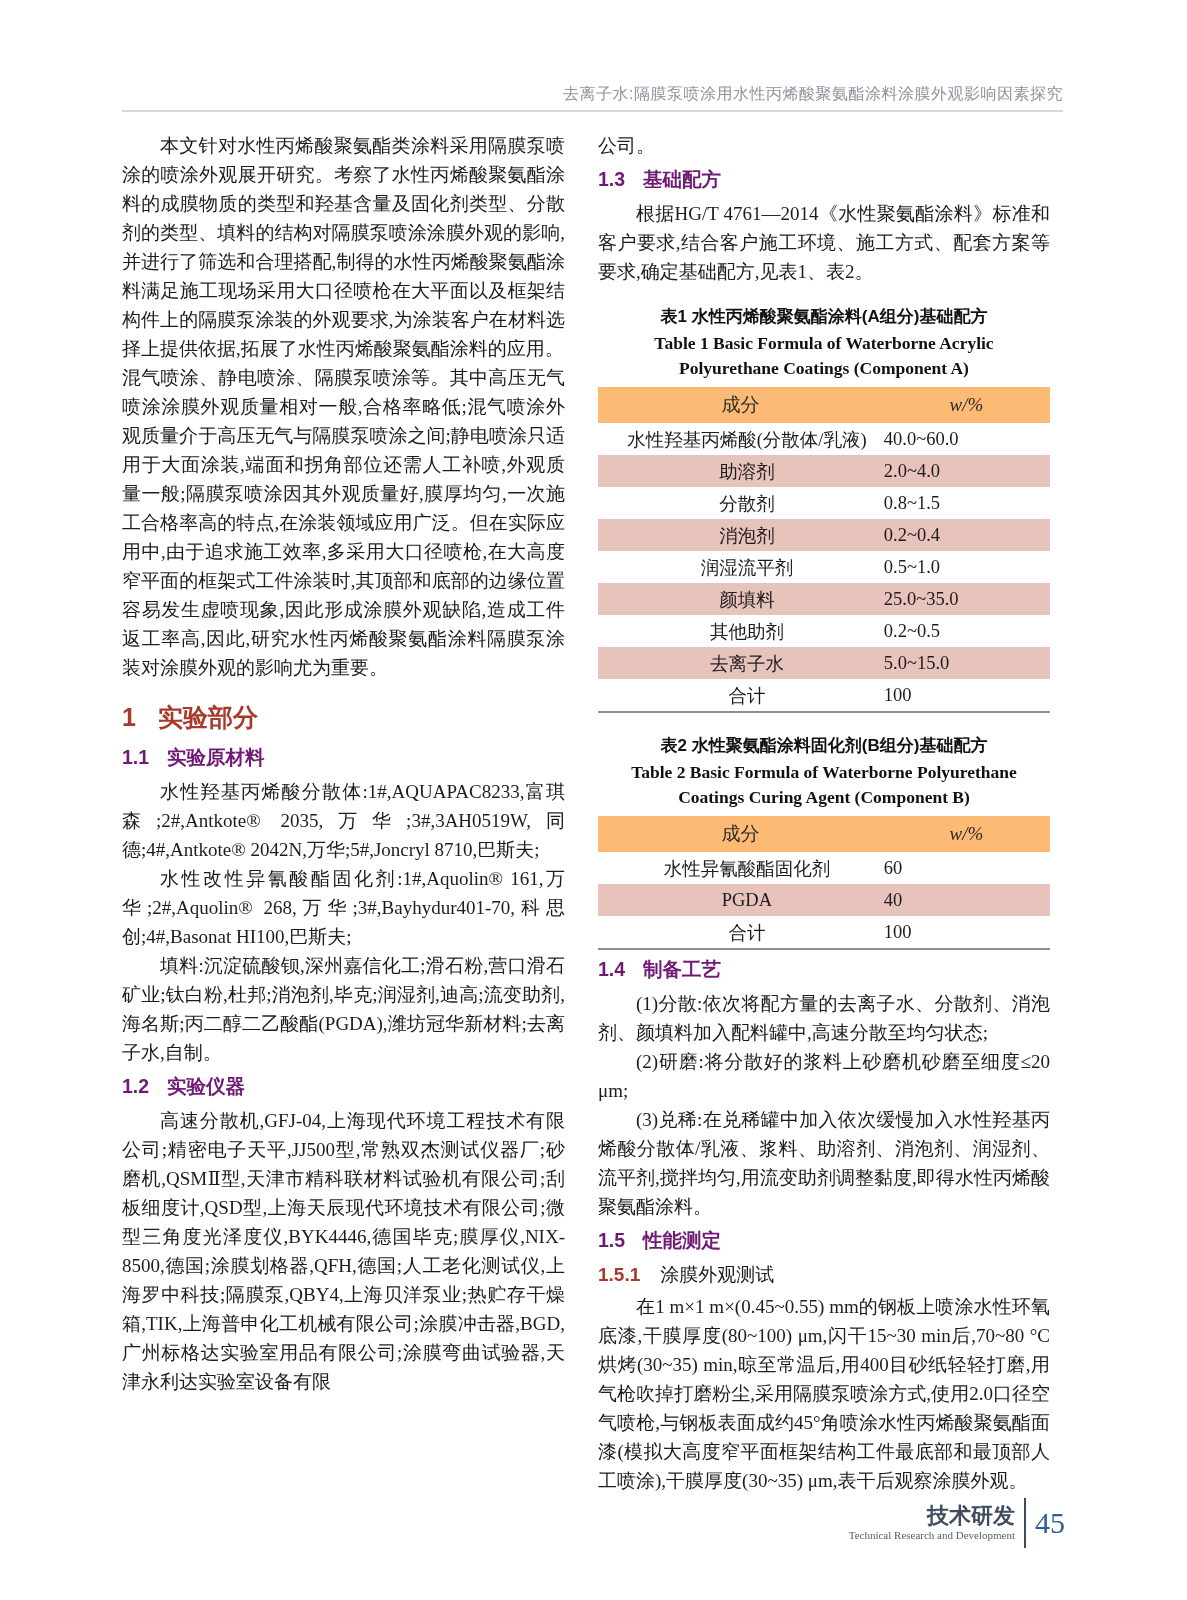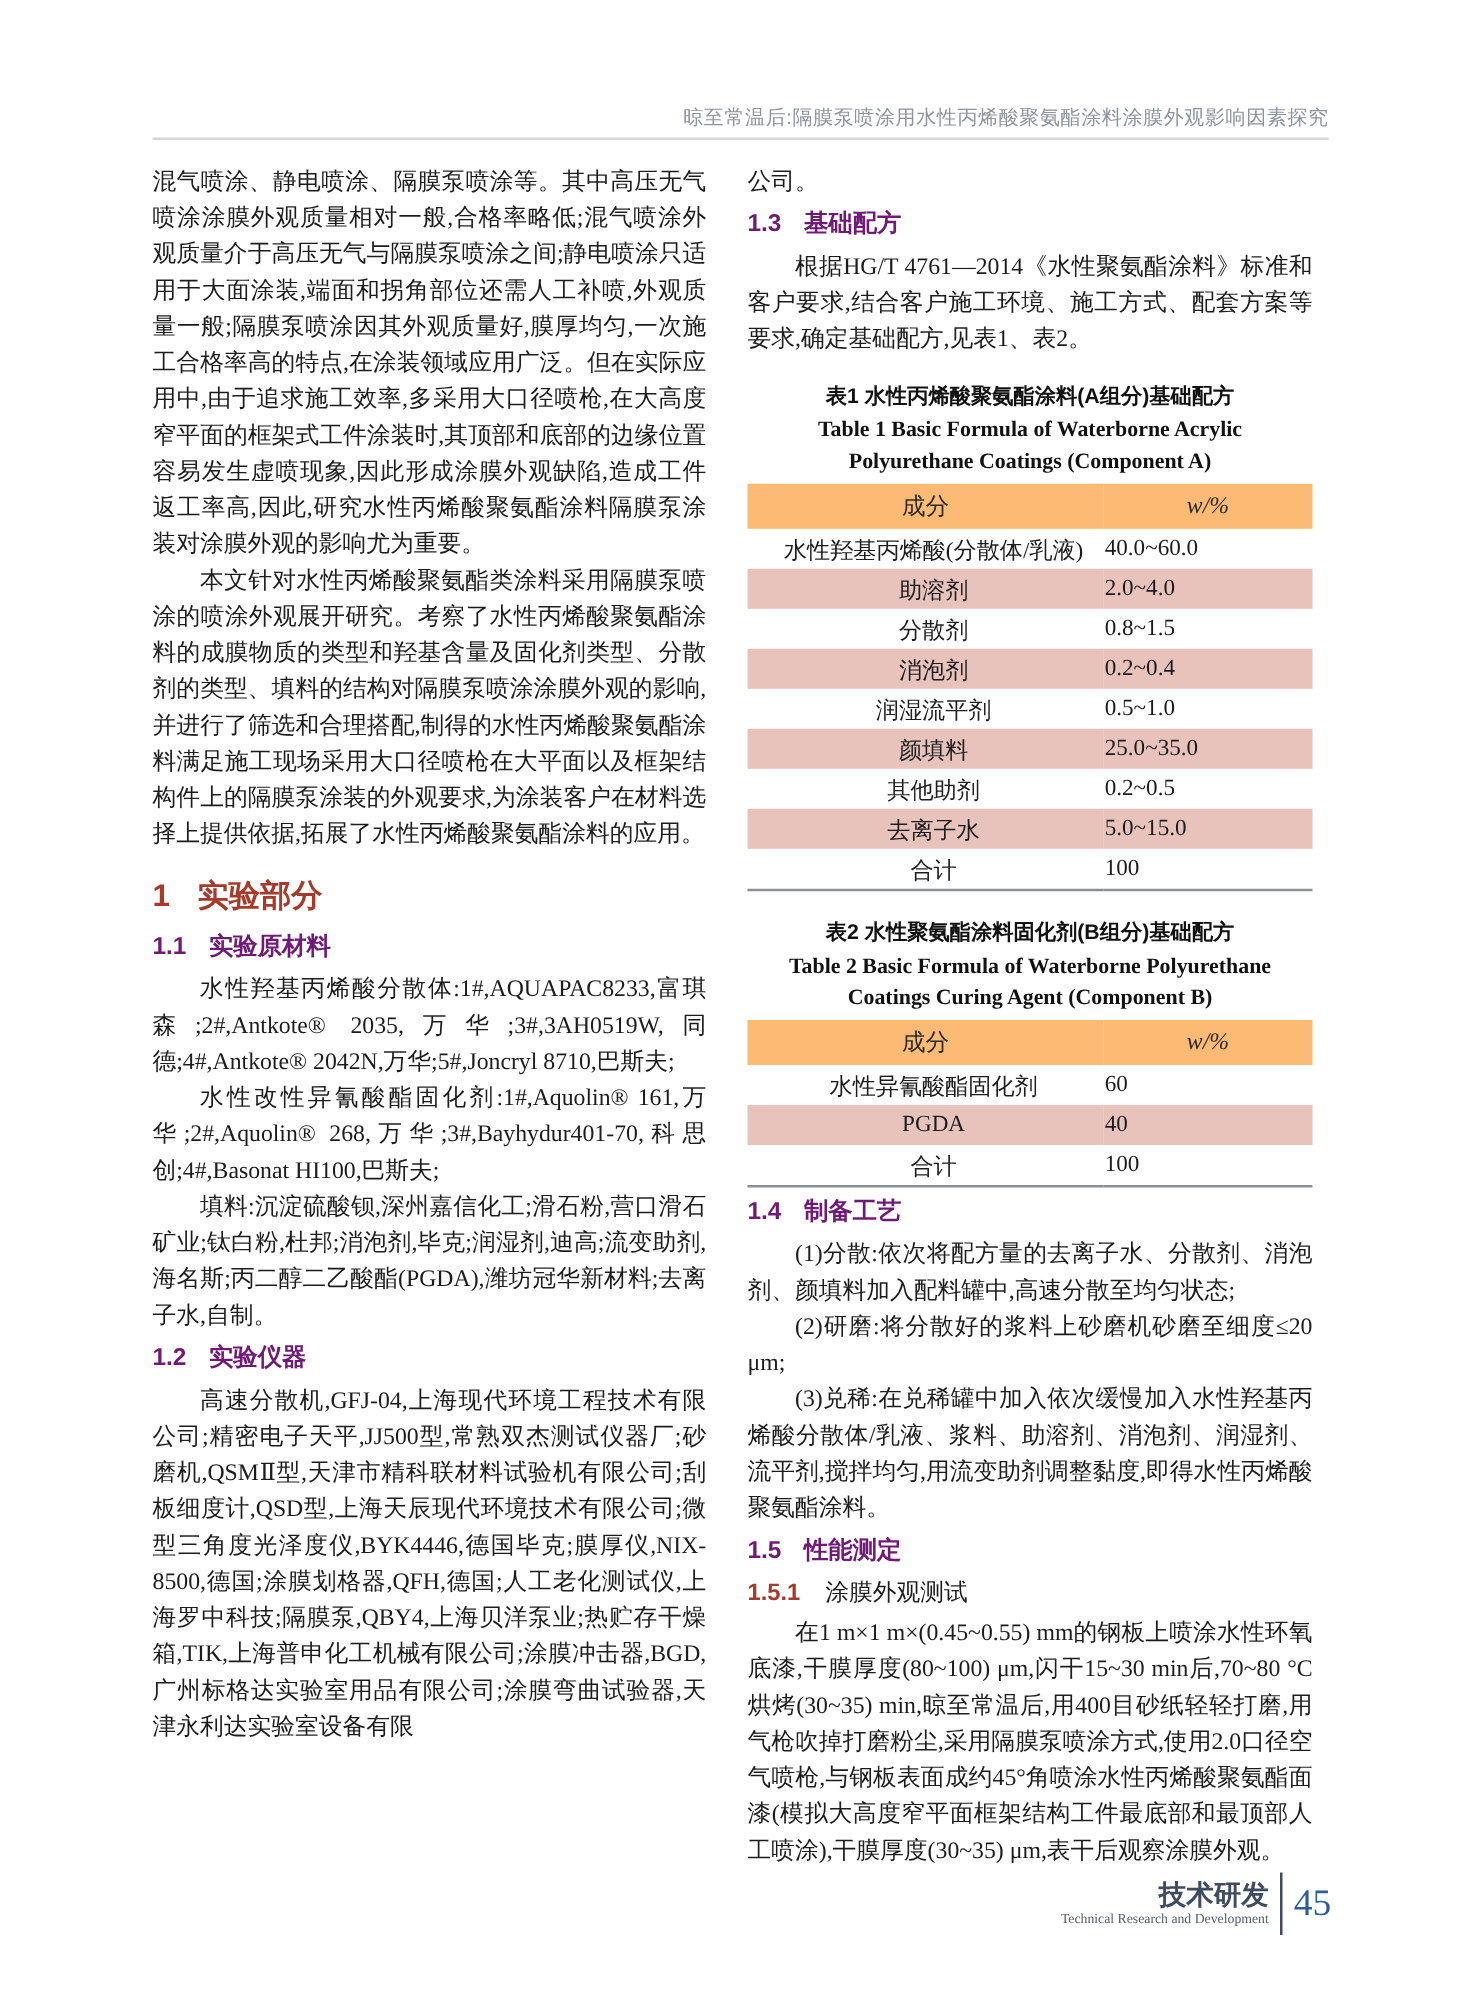--- a/index.html
+++ b/index.html
@@ -82,26 +82,26 @@
   }
   .f-bar{width:2px;height:50px;background:#3e4c60;margin:0 9px 0 0;}
   .f-num{
     font-family:"Liberation Serif","DejaVu Serif",serif;
     font-size:30px;color:#2f5e96;line-height:50px;
   }
 </style>
 </head>
 <body>
 
-<div class="running-head">晾至常温后:隔膜泵喷涂用水性丙烯酸聚氨酯涂料涂膜外观影响因素探究</div>
+<div class="running-head">去离子水:隔膜泵喷涂用水性丙烯酸聚氨酯涂料涂膜外观影响因素探究</div>
 <div class="header-rule"></div>
 
 <div class="col col-left">
+  <p class="body indent">本文针对水性丙烯酸聚氨酯类涂料采用隔膜泵喷涂的喷涂外观展开研究。考察了水性丙烯酸聚氨酯涂料的成膜物质的类型和羟基含量及固化剂类型、分散剂的类型、填料的结构对隔膜泵喷涂涂膜外观的影响,并进行了筛选和合理搭配,制得的水性丙烯酸聚氨酯涂料满足施工现场采用大口径喷枪在大平面以及框架结构件上的隔膜泵涂装的外观要求,为涂装客户在材料选择上提供依据,拓展了水性丙烯酸聚氨酯涂料的应用。</p>
   <p class="body">混气喷涂、静电喷涂、隔膜泵喷涂等。其中高压无气喷涂涂膜外观质量相对一般,合格率略低;混气喷涂外观质量介于高压无气与隔膜泵喷涂之间;静电喷涂只适用于大面涂装,端面和拐角部位还需人工补喷,外观质量一般;隔膜泵喷涂因其外观质量好,膜厚均匀,一次施工合格率高的特点,在涂装领域应用广泛。但在实际应用中,由于追求施工效率,多采用大口径喷枪,在大高度窄平面的框架式工件涂装时,其顶部和底部的边缘位置容易发生虚喷现象,因此形成涂膜外观缺陷,造成工件返工率高,因此,研究水性丙烯酸聚氨酯涂料隔膜泵涂装对涂膜外观的影响尤为重要。</p>
-  <p class="body indent">本文针对水性丙烯酸聚氨酯类涂料采用隔膜泵喷涂的喷涂外观展开研究。考察了水性丙烯酸聚氨酯涂料的成膜物质的类型和羟基含量及固化剂类型、分散剂的类型、填料的结构对隔膜泵喷涂涂膜外观的影响,并进行了筛选和合理搭配,制得的水性丙烯酸聚氨酯涂料满足施工现场采用大口径喷枪在大平面以及框架结构件上的隔膜泵涂装的外观要求,为涂装客户在材料选择上提供依据,拓展了水性丙烯酸聚氨酯涂料的应用。</p>
 
   <h2 class="sec">
     <span class="num">1</span><span>实验部分</span>
   </h2>
 
   <h3 class="sec">
     <span class="num">1.1</span><span>实验原材料</span>
   </h3>
   <p class="body indent">水性羟基丙烯酸分散体:1#,AQUAPAC8233,富琪森;2#,Antkote® 2035,万华;3#,3AH0519W,同德;4#,Antkote® 2042N,万华;5#,Joncryl 8710,巴斯夫;</p>
   <p class="body indent">水性改性异氰酸酯固化剂:1#,Aquolin® 161,万华;2#,Aquolin® 268,万华;3#,Bayhydur401-70,科思创;4#,Basonat HI100,巴斯夫;</p>

